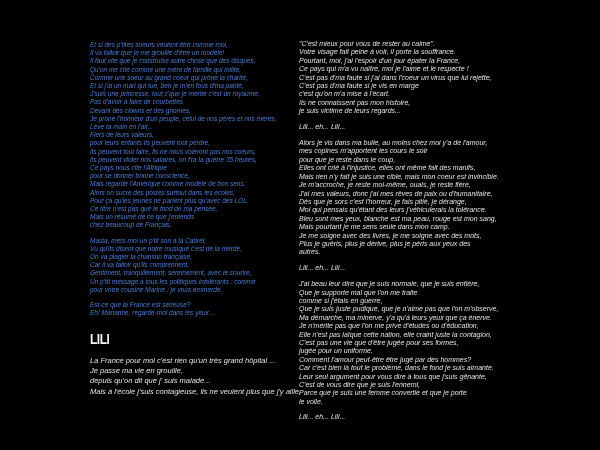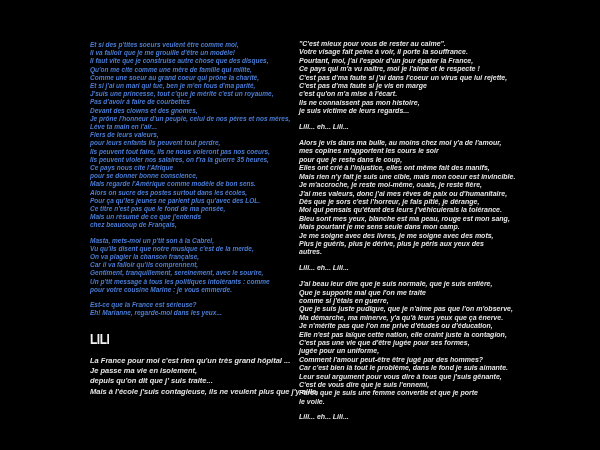--- a/index.html
+++ b/index.html
@@ -18,21 +18,20 @@
   .col {
     position: absolute;
     top: 0;
   }
   #left-column  { left: 90px;  top: 41px; width: 208px; }
   #right-column { left: 299px; top: 40px; width: 264px; }
 
   .para {
     margin: 0 0 7px 0;
     font-style: italic;
-    font-weight: bold;
   }
   .line {
     display: block;
     white-space: nowrap;
   }
 
   
   #song1-blocks .para {
     color: var(--blue, #4a7cd4);
     font-size: 6.5px;
@@ -108,22 +107,22 @@
         </p>
         <p class="para">
           <span class="line">Est-ce que la France est sérieuse?</span>
           <span class="line">Eh! Marianne, regarde-moi dans les yeux...</span>
         </p>
       </div>
     <div class="lili-title">LILI</div>
     <div id="song2-intro">
         <p class="para">
           <span class="line">La France pour moi c'est rien qu'un très grand hôpital ...</span>
-          <span class="line">Je passe ma vie en isolement,</span>
-          <span class="line">depuis qu'on dit que j' suis traite...</span>
+          <span class="line">Je passe ma vie en grouille,</span>
+          <span class="line">depuis qu'on dit que j' suis malade...</span>
           <span class="line">Mais à l'école j'suis contagieuse, ils ne veulent plus que j'y aille,</span>
         </p>
       </div>
   </div>
   <div id="right-column" class="col">
     <div id="right-blocks">
         <p class="para">
           <span class="line">"C'est mieux pour vous de rester au calme".</span>
           <span class="line">Votre visage fait peine à voir, il porte la souffrance.</span>
           <span class="line">Pourtant, moi, j'ai l'espoir d'un jour épater la France,</span>

